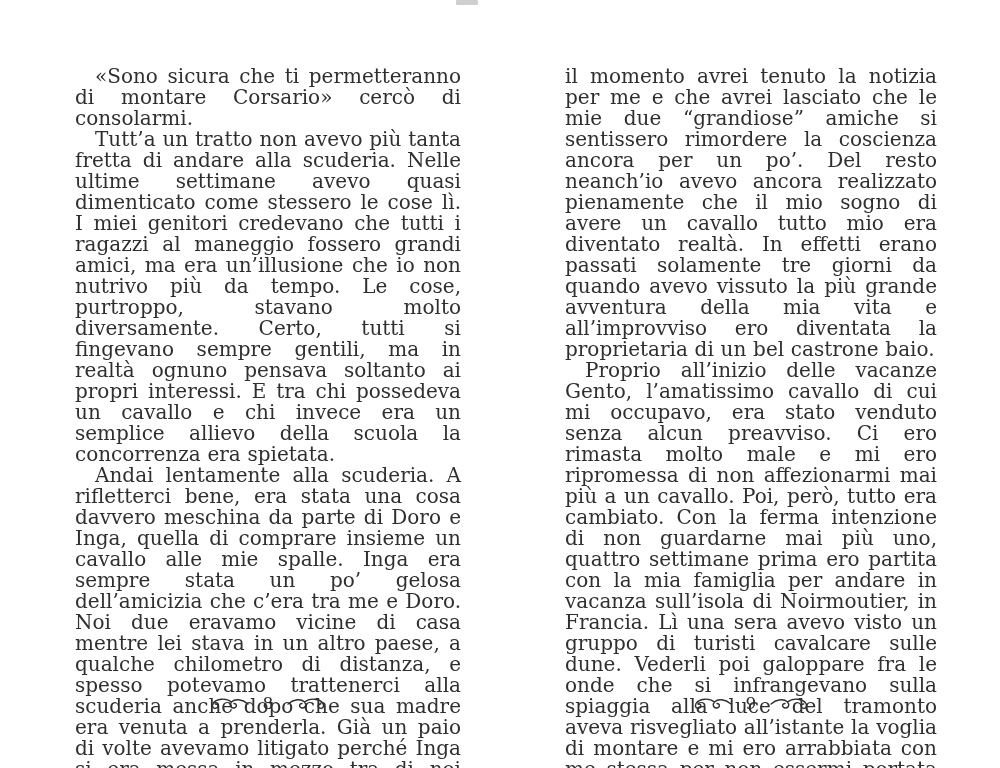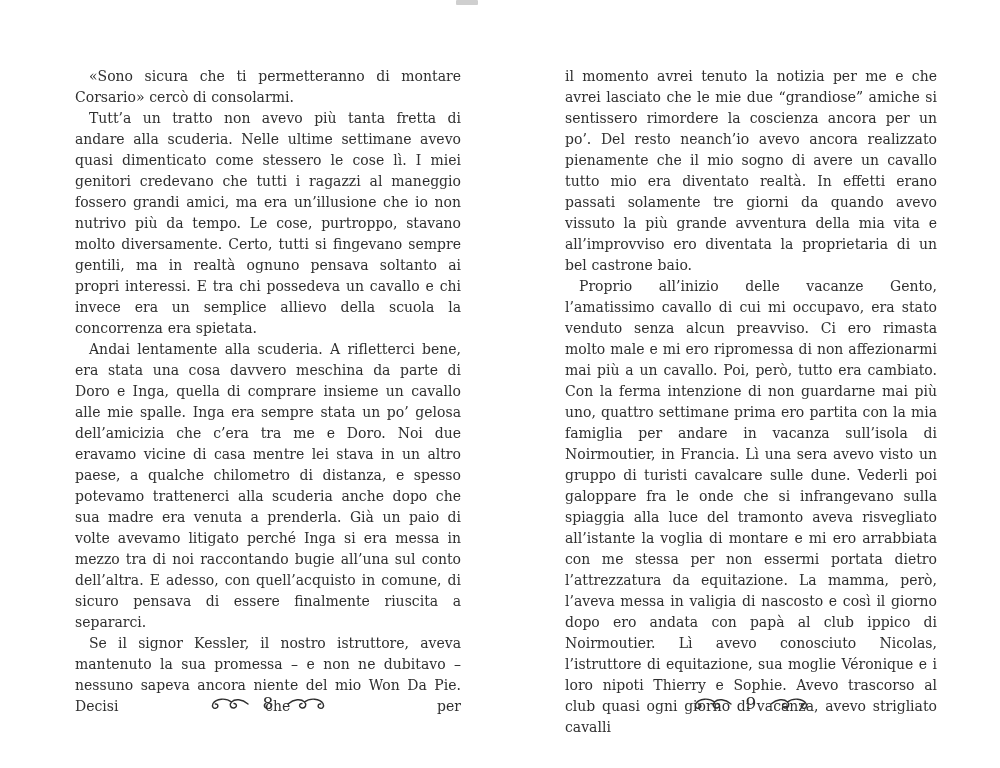--- a/index.html
+++ b/index.html
@@ -26,21 +26,21 @@
     border-radius: 1px;
   }
   .page {
     position: absolute;
     top: 66px;
   }
   .page.left  { left: 75px;  width: 386px; }
   .page.right { left: 565px; width: 372px; }
   .page p {
     margin: 0;
-    font-size: 14px;
+    font-size: 20px;
     line-height: 21px;
     text-align: justify;
     hyphens: auto;
     -webkit-hyphens: auto;
     word-spacing: 0.02em;
   }
   .page p.indent { text-indent: 1em; }
   .page p.cont   { text-align-last: justify; }
   .pagenum-row {
     position: absolute;

